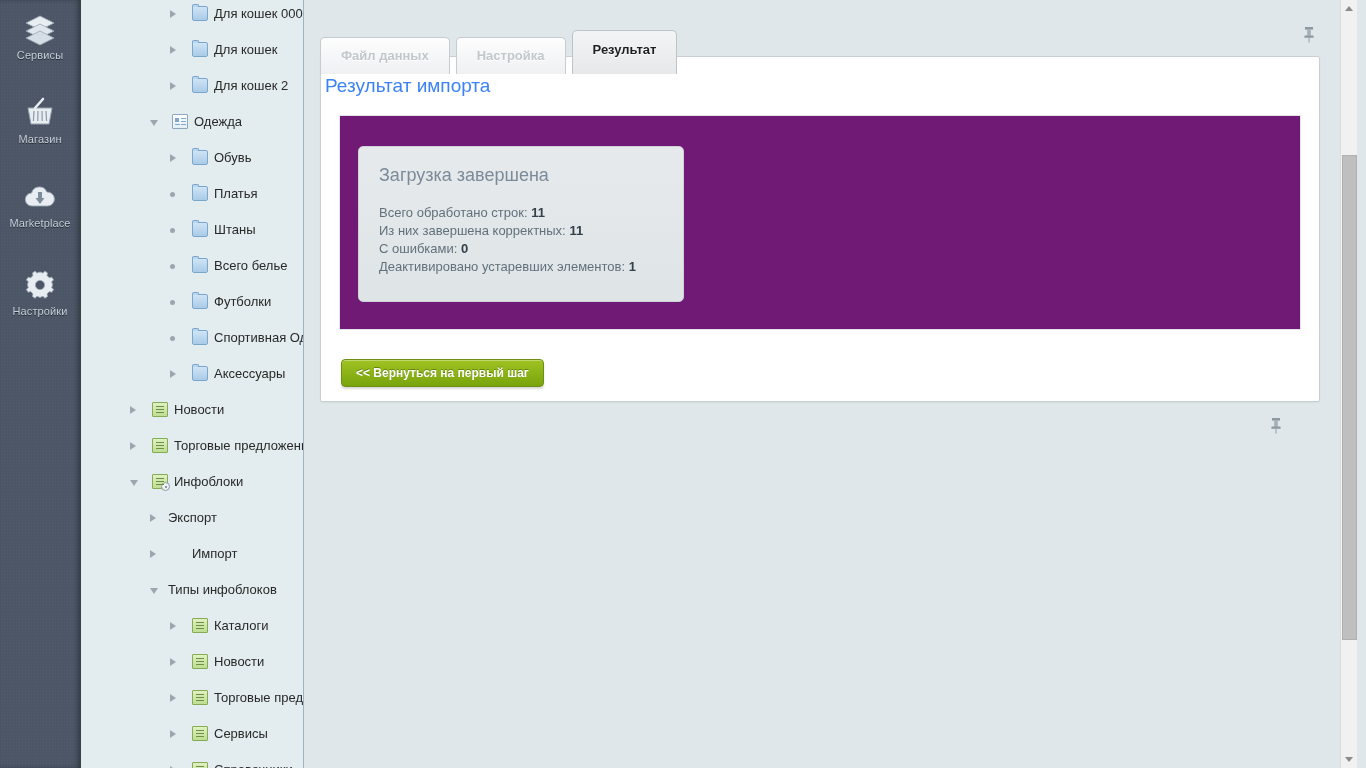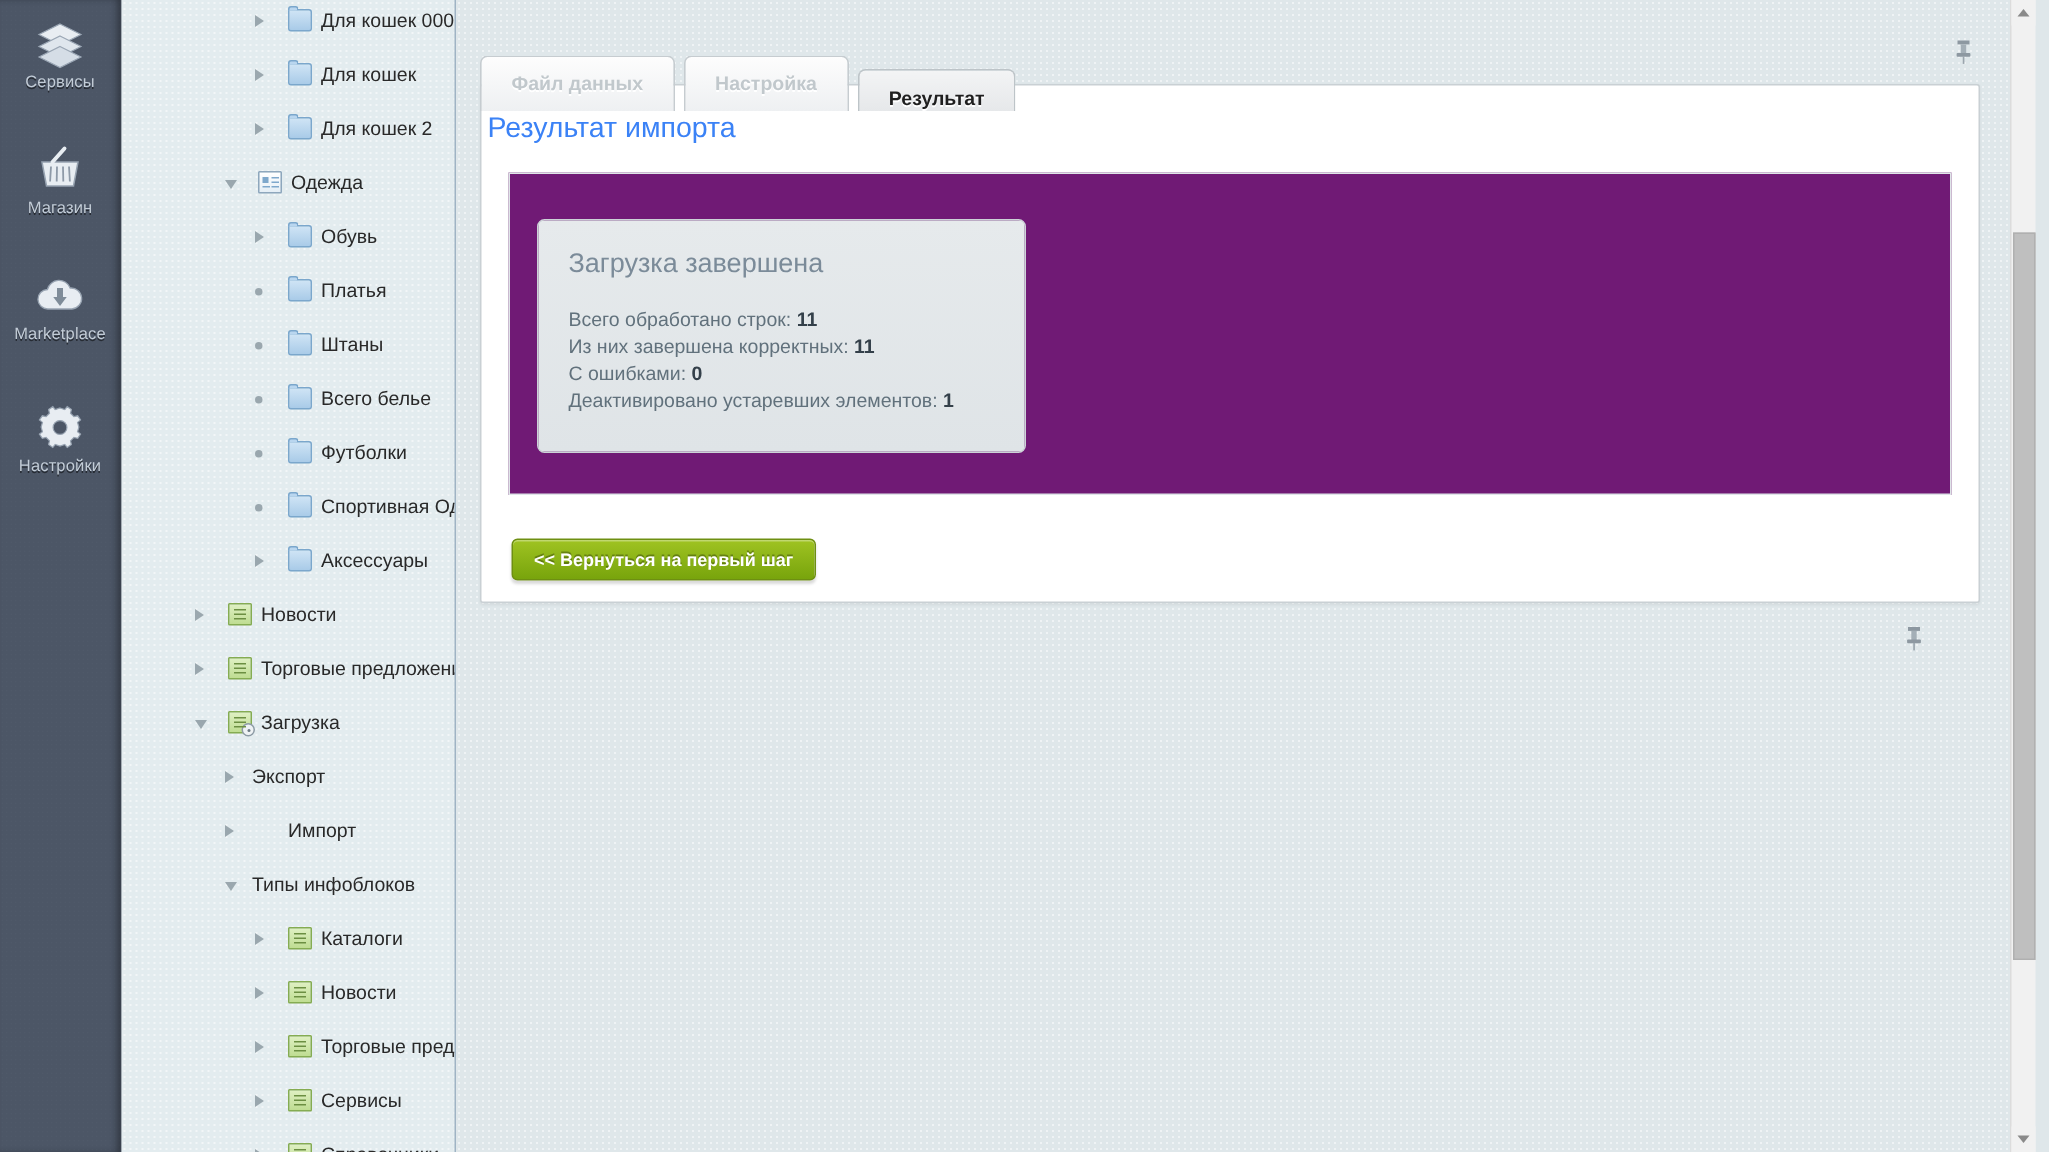--- a/index.html
+++ b/index.html
@@ -233,21 +233,21 @@
     font-weight: bold;
     background: linear-gradient(#fdfdfd, #eef0f2);
     color: #c1c8cc;
     text-shadow: 0 1px 0 #fff;
     cursor: default;
     box-sizing: border-box;
   }
   .tab.active {
     background: linear-gradient(#f3f4f5, #e6e8ea);
     color: #1f1f1f;
-    height: 28px;
+    height: 44px;
     line-height: 38px;
     border-color: #bdc4c8;
     cursor: pointer;
   }
 
   .panel {
     position: absolute;
     left: 16px; top: 56px;
     right: 20px;
     height: 344px;
@@ -504,21 +504,21 @@
       <div class="tree-item" style="position: absolute; left: 0px; right: 0px; top: 428px;">
         <span class="arrow closed" style="left: 49px;"></span>
         <span class="tico ico-iblock stacked" style="left: 71px;"></span>
         <span class="tlabel" style="left: 93px;">Торговые предложения</span>
       </div>
       <div class="tree-item" style="position: absolute; left: 0px; right: 0px; top: 464px;">
         <span class="arrow open" style="left: 49px;"></span>
         <span class="tico ico-iblock stacked" style="left: 71px;">
           <span class="gearbadge"></span>
         </span>
-        <span class="tlabel" style="left: 93px;">Загрузка</span>
+        <span class="tlabel" style="left: 93px;">Инфоблоки</span>
       </div>
       <div class="tree-item" style="position: absolute; left: 0px; right: 0px; top: 500px;">
         <span class="arrow closed" style="left: 69px;"></span>
         <span class="tlabel" style="left: 87px;">Экспорт</span>
       </div>
       <div class="tree-item" style="position: absolute; left: 0px; right: 0px; top: 536px;">
         <span class="arrow closed" style="left: 69px;"></span>
         <span class="tlabel" style="left: 87px; margin-left: 24px;">Импорт</span>
       </div>
       <div class="tree-item" style="position: absolute; left: 0px; right: 0px; top: 572px;">

